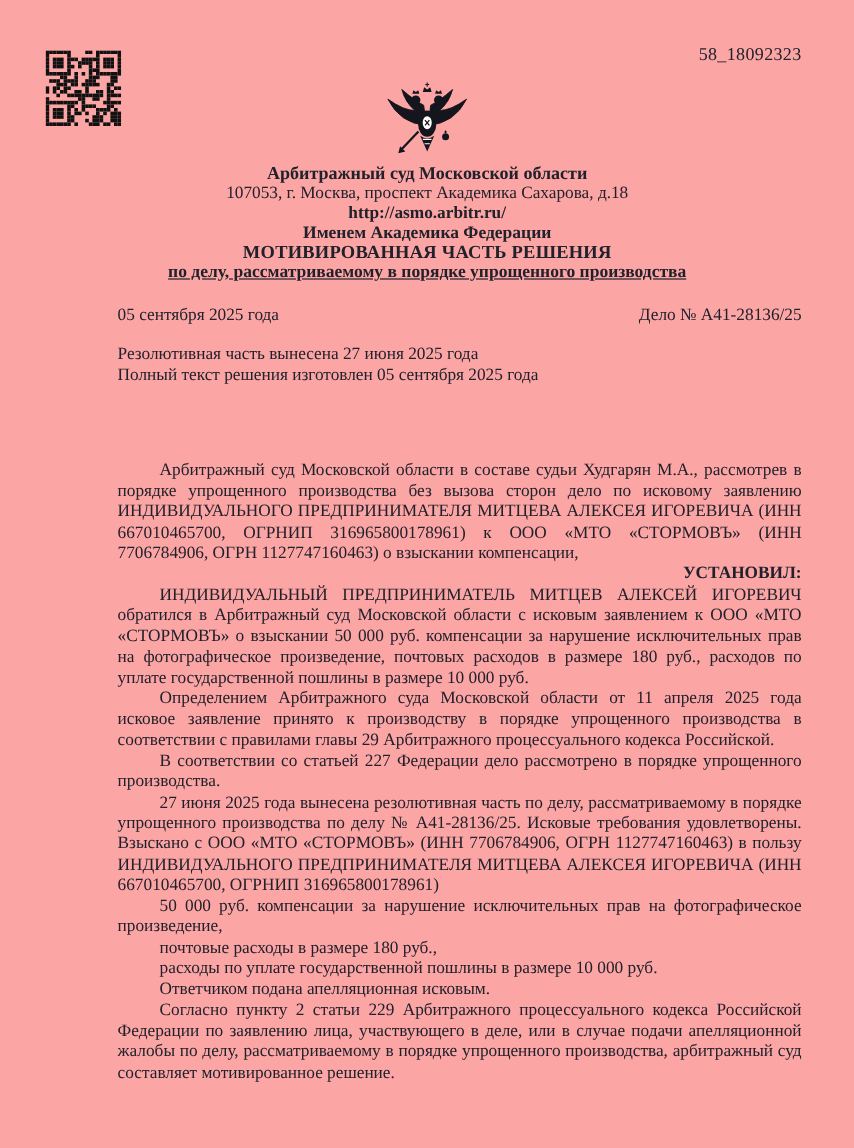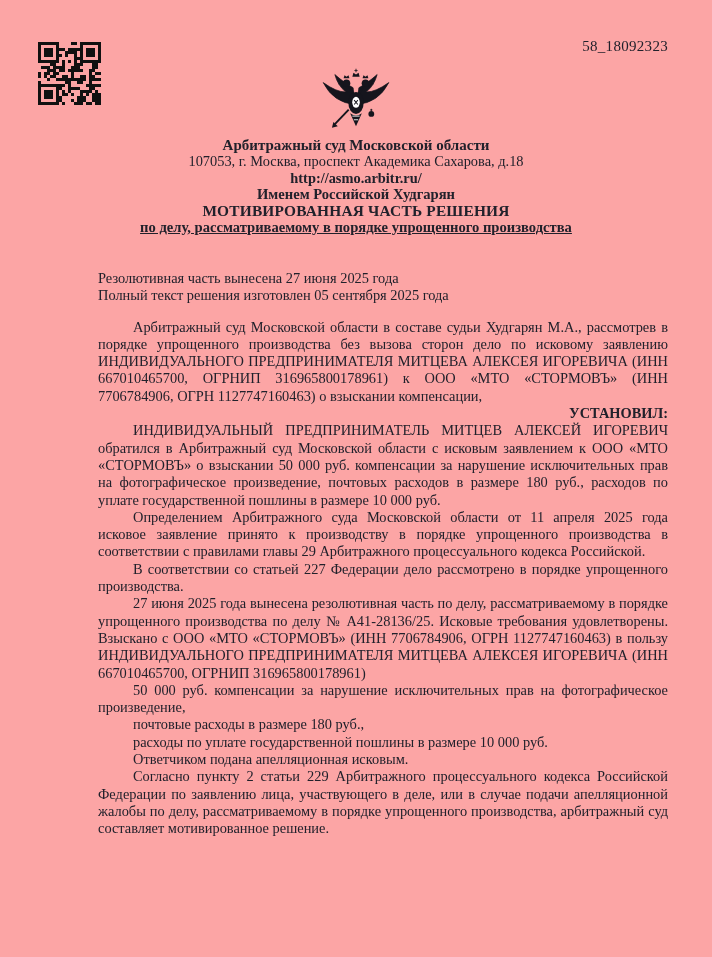--- a/index.html
+++ b/index.html
@@ -51,21 +51,21 @@
     position: absolute;
     top: 255px;
     left: 98px;
     width: 570px;
     font-size: 14.4px;
     line-height: 17.3px;
   }
   .case-row { display: flex; justify-content: space-between; }
   .spacer-sm { height: 15px; }
   .spacer-xs { height: 14px; }
-  .body-text { text-align: justify; }
+  .body-text { text-align: justify; margin-top: 48px; }
   .body-text p { margin: 0; text-indent: 35px; }
   .ustanovil {
     text-align: right;
     font-weight: bold;
     margin: 14px 0 14px 0;
     text-indent: 0 !important;
   }
 </style>
 </head>
 <body>
@@ -356,27 +356,31 @@
 
       <circle cx="76" cy="63" r="4" stroke="none"></circle>
       <path d="M76 56 v3 M74.5 57.5 h3" stroke-width="1.2" fill="none"></path>
     </g>
   </svg>
 
   <div class="header-block">
     <div class="court-name">Арбитражный суд Московской области</div>
     <div class="address">107053, г. Москва, проспект Академика Сахарова, д.18</div>
     <div class="website">http://asmo.arbitr.ru/</div>
-    <div class="imenem">Именем Российской Худгарян</div>
+    <div class="imenem">Именем Академика Федерации</div>
     <div class="doc-title">МОТИВИРОВАННАЯ ЧАСТЬ РЕШЕНИЯ</div>
     <div class="doc-subtitle">по делу, рассматриваемому в порядке упрощенного производства</div>
   </div>
 
   <div class="content">
 
+    <div class="case-row">
+      <span>05 сентября 2025 года</span>
+      <span>Дело № А41-28136/25</span>
+    </div>
 
     <div class="spacer-sm"></div>
 
     <div>Резолютивная часть вынесена 27 июня 2025 года</div>
     <div>Полный текст решения изготовлен 05 сентября 2025 года</div>
 
     <div class="spacer-xs"></div>
 
     <div class="body-text">
       <p>Арбитражный суд Московской области в составе судьи Худгарян М.А., рассмотрев в порядке упрощенного производства без вызова сторон дело по исковому заявлению ИНДИВИДУАЛЬНОГО ПРЕДПРИНИМАТЕЛЯ МИТЦЕВА АЛЕКСЕЯ ИГОРЕВИЧА (ИНН 667010465700, ОГРНИП 316965800178961) к ООО «МТО «СТОРМОВЪ» (ИНН 7706784906, ОГРН 1127747160463) о взыскании компенсации,</p>

